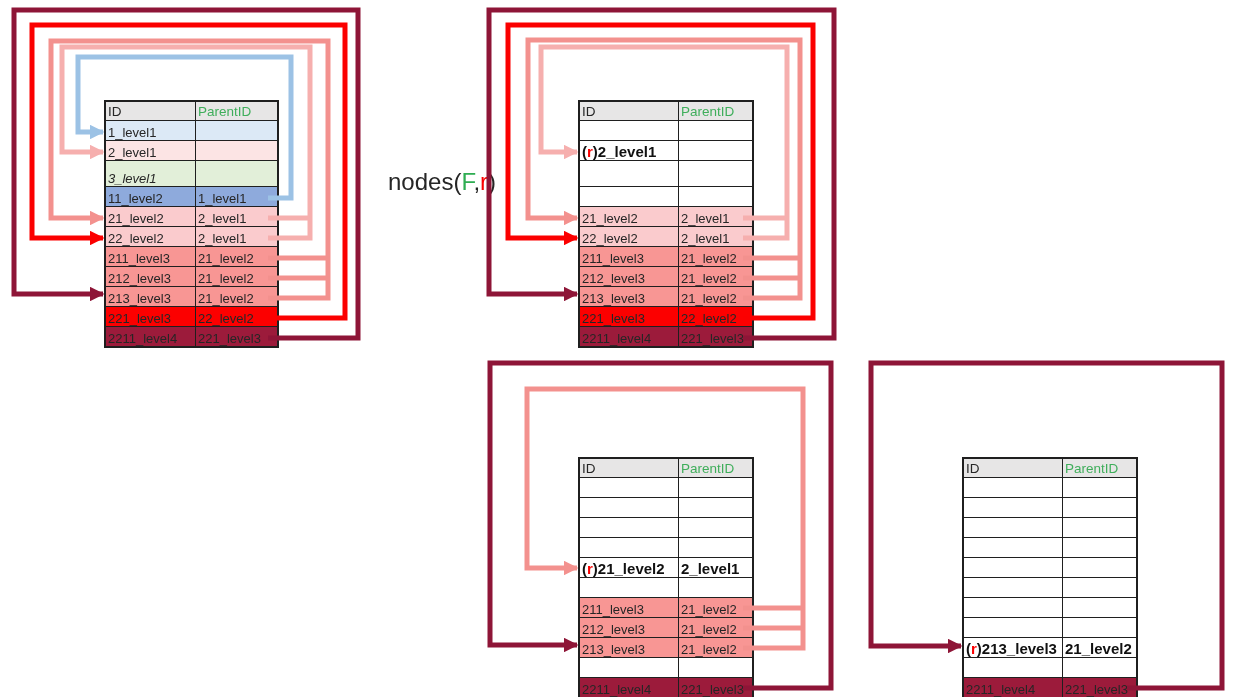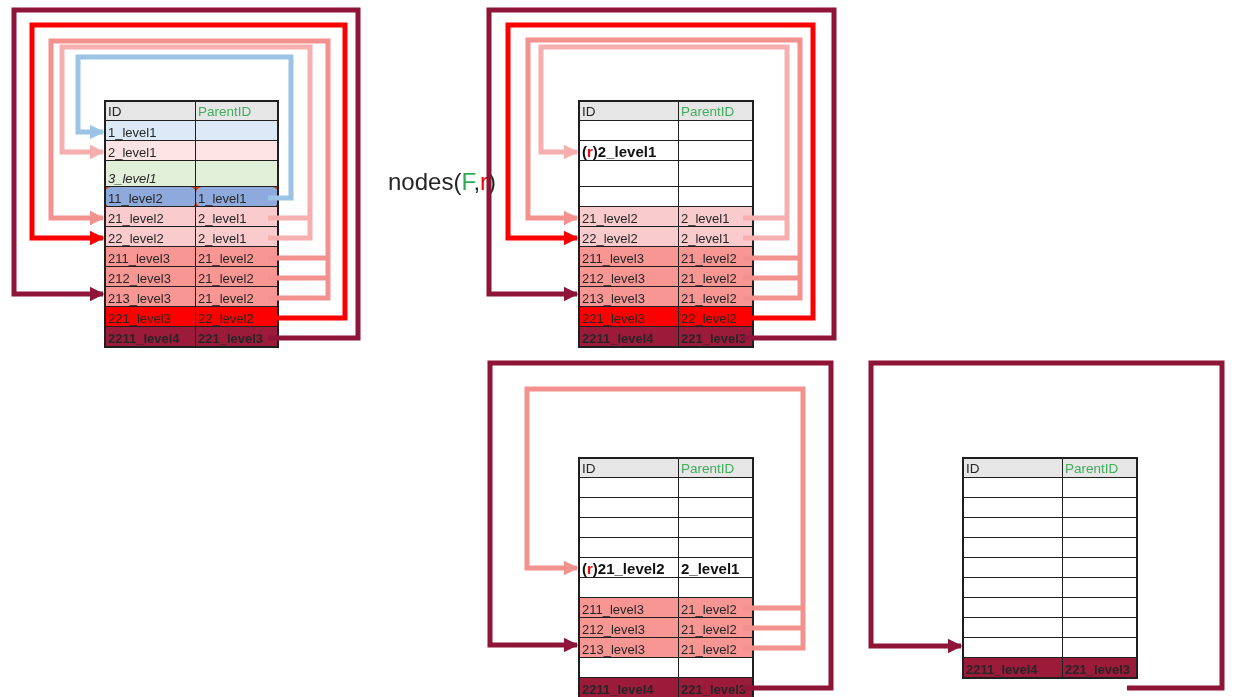--- a/index.html
+++ b/index.html
@@ -17,25 +17,25 @@
   .tbl th.col1{color:var(--parentid-green);}
   .t0{left:104px;top:100px;}  .t0 .col0{width:86px;} .t0 .col1{width:78px;}
   .t1{left:578px;top:100px;}  .t1 .col0{width:95px;} .t1 .col1{width:70px;}
   .t2{left:578px;top:457px;}  .t2 .col0{width:95px;} .t2 .col1{width:70px;}
   .t3{left:962px;top:457px;}  .t3 .col0{width:95px;} .t3 .col1{width:70px;}
   .t0 tbody tr:nth-child(3) td,.t1 tbody tr:nth-child(3) td{height:25px;}
   .tone-white td{background:#ffffff;margin-left:16px;}
   .tone-blue-pale td{background:var(--row-blue-pale);}
   .tone-pink-pale td{background:var(--row-pink-pale);}
   .tone-green-pale td{background:var(--row-green-pale);font-style:italic;}
-  .tone-blue-mid td{background:var(--row-blue-mid);border-radius:6px;}
+  .tone-blue-mid td{background:var(--row-blue-mid);}
   .tone-pink-light td{background:var(--row-pink-light);}
   .tone-salmon td{background:var(--row-salmon);margin-top:15px;}
   .tone-red td{background:var(--row-red);}
-  .tone-maroon td{background:var(--row-maroon);font-weight:bold;}
+  .tone-maroon td{background:var(--row-maroon);}
   tr.r-row td{font-weight:700;font-size:15px;color:#111;}
   .rchar{color:var(--r-red);font-weight:700;}
 </style>
 </head>
 <body>
 
 <div class="canvas">
 
   <svg class="arrow-overlay" width="1234" height="697" viewBox="0 0 1234 697">
     <defs>
@@ -302,20 +302,24 @@
           <td></td>
         </tr>
         <tr class="tone-white">
           <td></td>
           <td></td>
         </tr>
         <tr class="tone-white">
           <td></td>
           <td></td>
         </tr>
+        <tr class="tone-white r-row">
+          <td>(<span class="rchar">r</span>)213_level3</td>
+          <td>21_level2</td>
+        </tr>
         <tr class="tone-white">
           <td></td>
           <td></td>
         </tr>
         <tr class="tone-maroon">
           <td>2211_level4</td>
           <td>221_level3</td>
         </tr>
       </tbody>
   </table>

